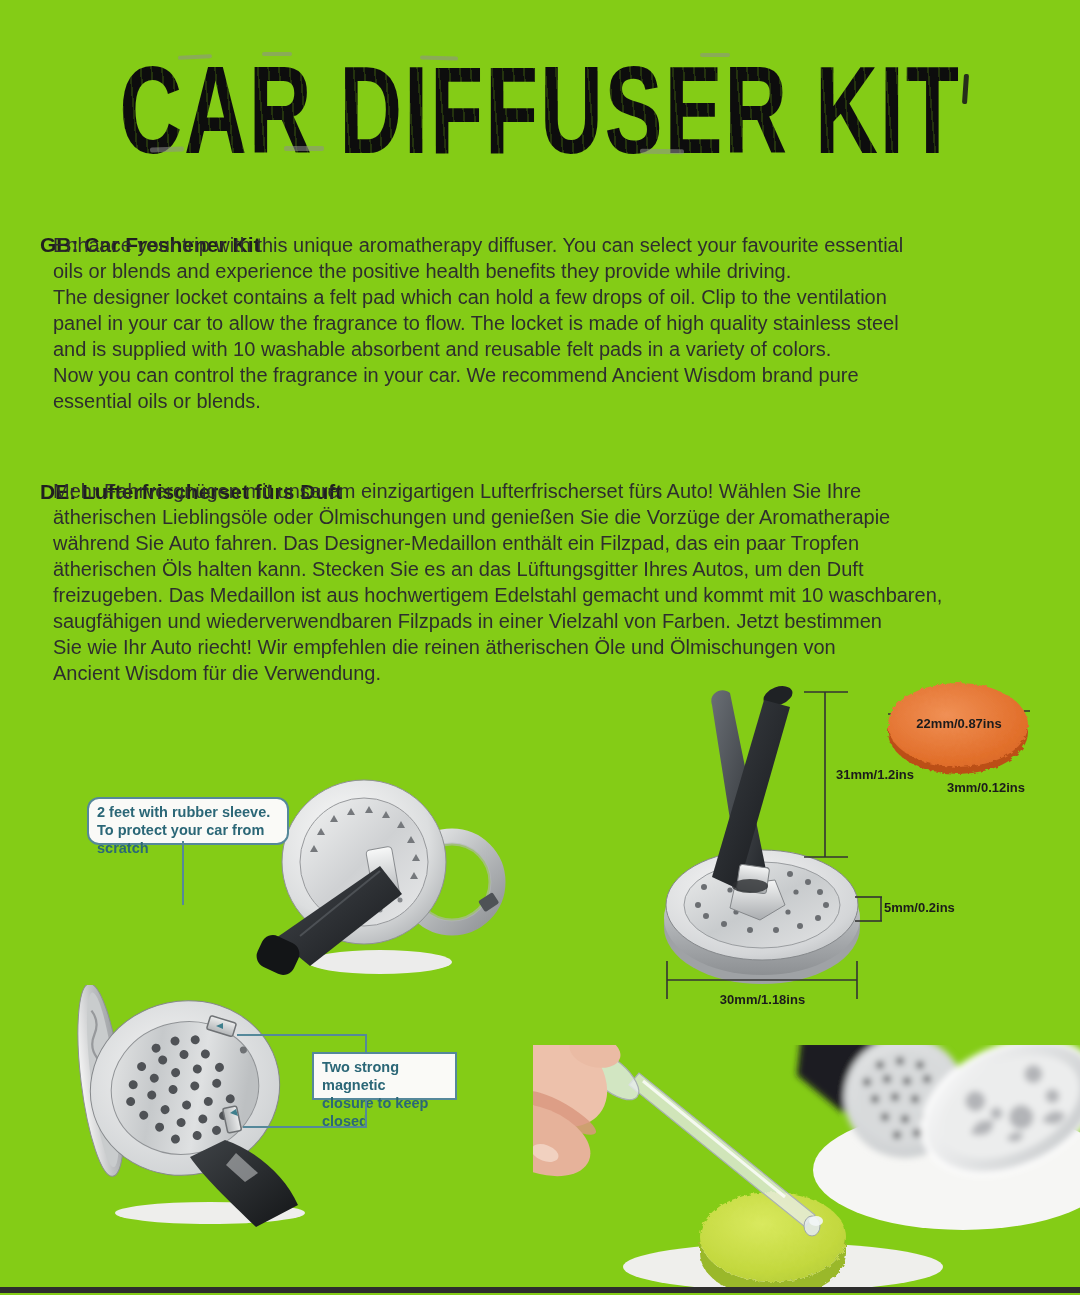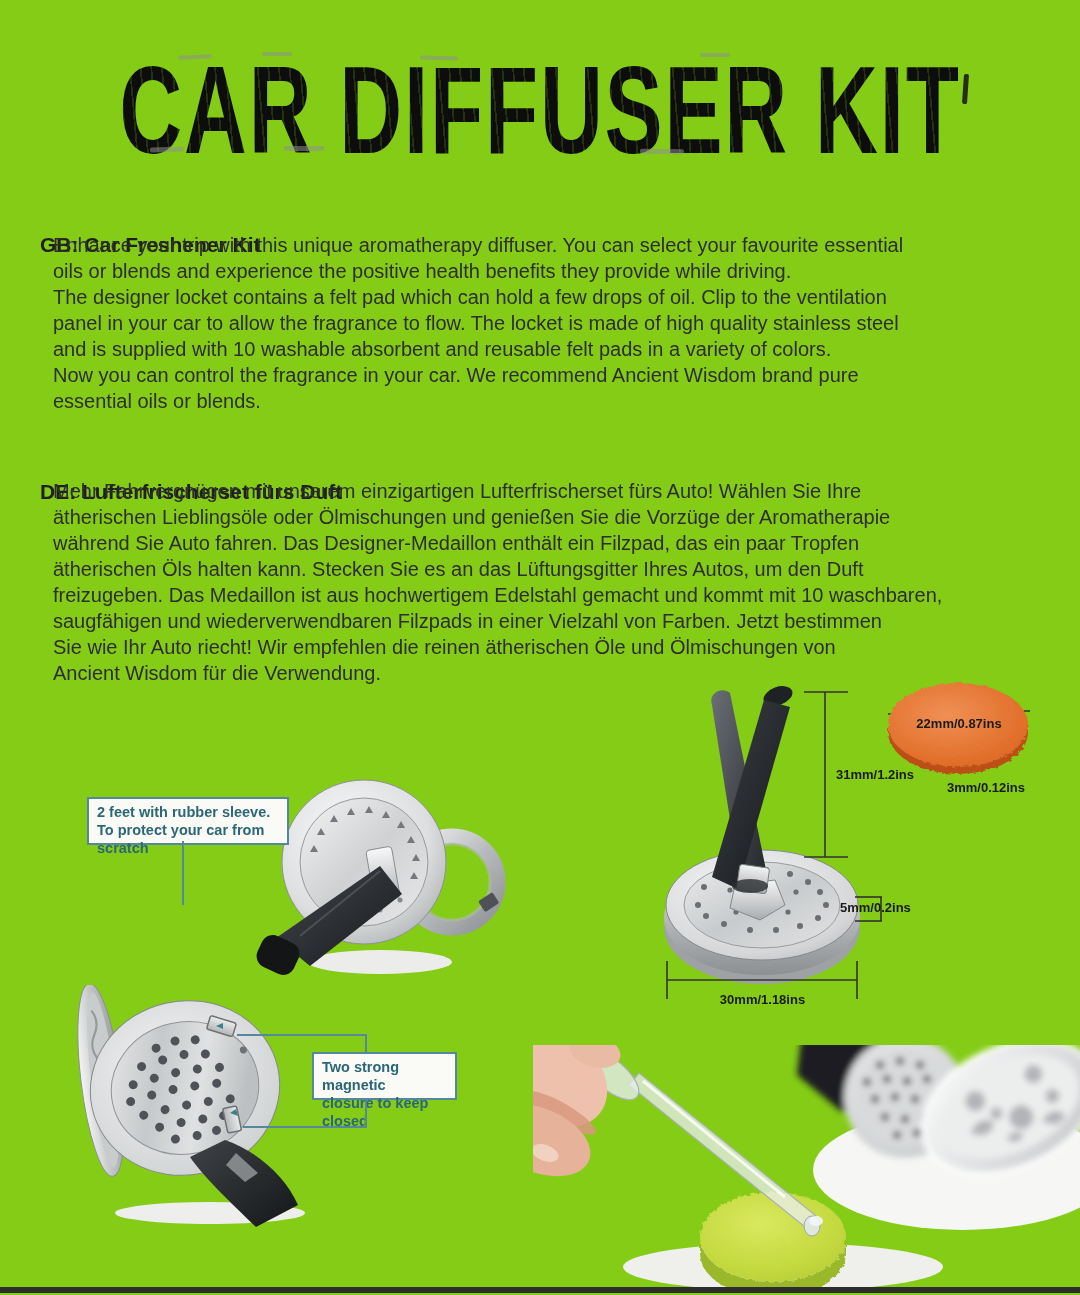--- a/index.html
+++ b/index.html
@@ -127,21 +127,21 @@
       <circle cx="150" cy="140" r="2.5" fill="#85888c"></circle>
     </g>
     <rect x="140" y="78" width="26" height="52" rx="4" transform="rotate(-10 153 104)" fill="url(#gMount)" stroke="#8a8d90"></rect>
     <g>
       <polygon points="150,96 172,124 80,196 46,168" fill="url(#gClip)"></polygon>
       <line x1="150" y1="101" x2="70" y2="166" stroke="#6a6f74" stroke-width="2" opacity=".5"></line>
       <rect x="28" y="168" width="40" height="34" rx="12" transform="rotate(25 48 185)" fill="#131517"></rect>
     </g>
   </svg>
 
-  <div class="callout" style="left:87px; top:797px; width:182px; height:36px;">2 feet with rubber sleeve.
+  <div class="callout" style="left:87px; top:797px; width:182px; height:36px;border-radius:12px;">2 feet with rubber sleeve.
 To protect your car from scratch</div>
   <div class="conn" style="left:182px; top:841px; width:2px; height:64px;"></div>
 
   <svg class="fig" style="left:600px; top:680px;" width="480" height="330" viewBox="0 0 480 330">
     <defs>
       <radialGradient id="gTop" cx=".4" cy=".35" r="1">
         <stop offset="0" stop-color="#f8f8f8"></stop>
           <stop offset=".6" stop-color="#d4d6d8"></stop>
           <stop offset="1" stop-color="#9da0a3"></stop>
       </radialGradient>
@@ -235,21 +235,21 @@
 
     <g filter="url(#felt)">
       <ellipse cx="358" cy="52" rx="70" ry="42" fill="#bb5018"></ellipse>
       <ellipse cx="358" cy="45" rx="70" ry="42" fill="url(#gOrange)"></ellipse>
     </g>
   </svg>
 
   <div class="dim" style="left:836px; top:767px;">31mm/1.2ins</div>
   <div class="dim center" style="left:900px; top:708px; width:118px;">22mm/0.87ins</div>
   <div class="dim center" style="left:930px; top:772px; width:112px;">3mm/0.12ins</div>
-  <div class="dim" style="left:840px; top:900px;">5mm/0.2ins</div>
+  <div class="dim" style="left:884px; top:900px;">5mm/0.2ins</div>
   <div class="dim center" style="left:700px; top:984px; width:125px;">30mm/1.18ins</div>
 
   <svg class="fig" style="left:60px; top:985px;" width="420" height="250" viewBox="0 0 420 250">
     <defs>
       <linearGradient id="gLid" x1="0" y1="0" x2="1" y2="0">
         <stop offset="0" stop-color="#f4f4f4"></stop>
           <stop offset=".5" stop-color="#c2c4c6"></stop>
           <stop offset="1" stop-color="#9c9fa2"></stop>
       </linearGradient>
       <radialGradient id="gDisc2" cx=".45" cy=".4" r=".95">

